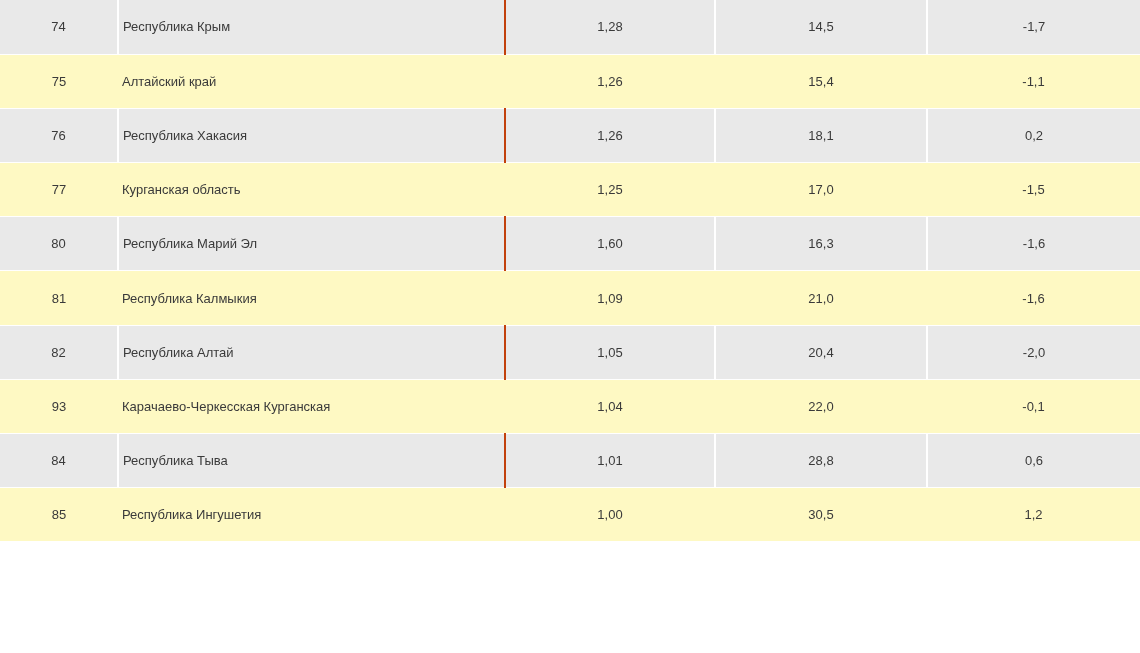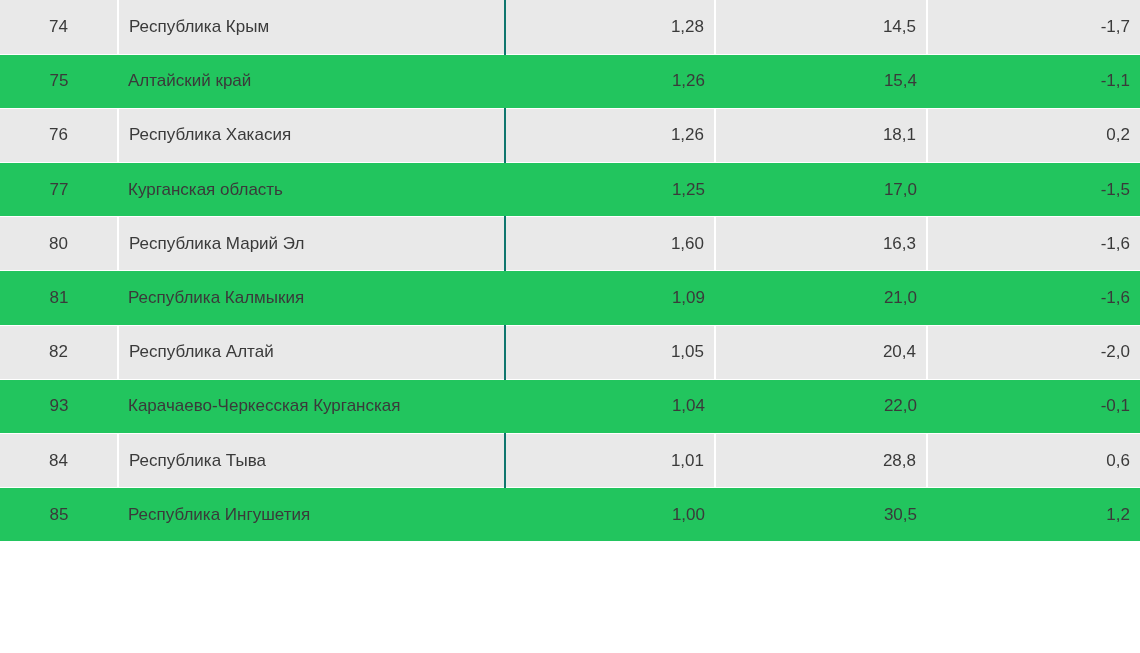--- a/index.html
+++ b/index.html
@@ -22,48 +22,48 @@
   table.data-table col.c-rank  { width: 118px; }
   table.data-table col.c-name  { width: 387px; }
   table.data-table col.c-v1    { width: 210px; }
   table.data-table col.c-v2    { width: 212px; }
   table.data-table col.c-v3    { width: 213px; }
 
   table.data-table tr {
     height: 54.2px;
   }
   table.data-table td {
-    font-size: 17px;
+    font-size: 13px;
     color: #3a3a3a;
     border-bottom: 1px solid #ffffff;
-    padding: 10px;
+    padding: 4px;
     vertical-align: middle;
     white-space: nowrap;
     overflow: hidden;
   }
   tr.row-shaded td {
     background: #e9e9e9;
   }
   tr.row-plain td {
-    background: #22c55e;
+    background: #fef9c3;
     margin-left: 40px;
   }
   td.cell-rank {
     text-align: center;
   }
   td.cell-name {
     text-align: left;
     padding-left: 34px;
   }
   td.cell-num {
-    text-align: right;
+    text-align: center;
   }
   
   tr.row-shaded td.cell-rank { border-right: 2px solid #ffffff; }
-  tr.row-shaded td.cell-name { border-right: 2px solid #0f766e; margin-left: 28px; }
+  tr.row-shaded td.cell-name { border-right: 2px solid #c2410c; margin-left: 28px; }
   tr.row-shaded td.cell-v1 { border-right: 2px solid #ffffff; }
   tr.row-shaded td.cell-v2 { border-right: 2px solid #ffffff; }
 </style>
 </head>
 <body>
 
 <table class="data-table">
   <colgroup>
     <col class="c-rank">
     <col class="c-name">

